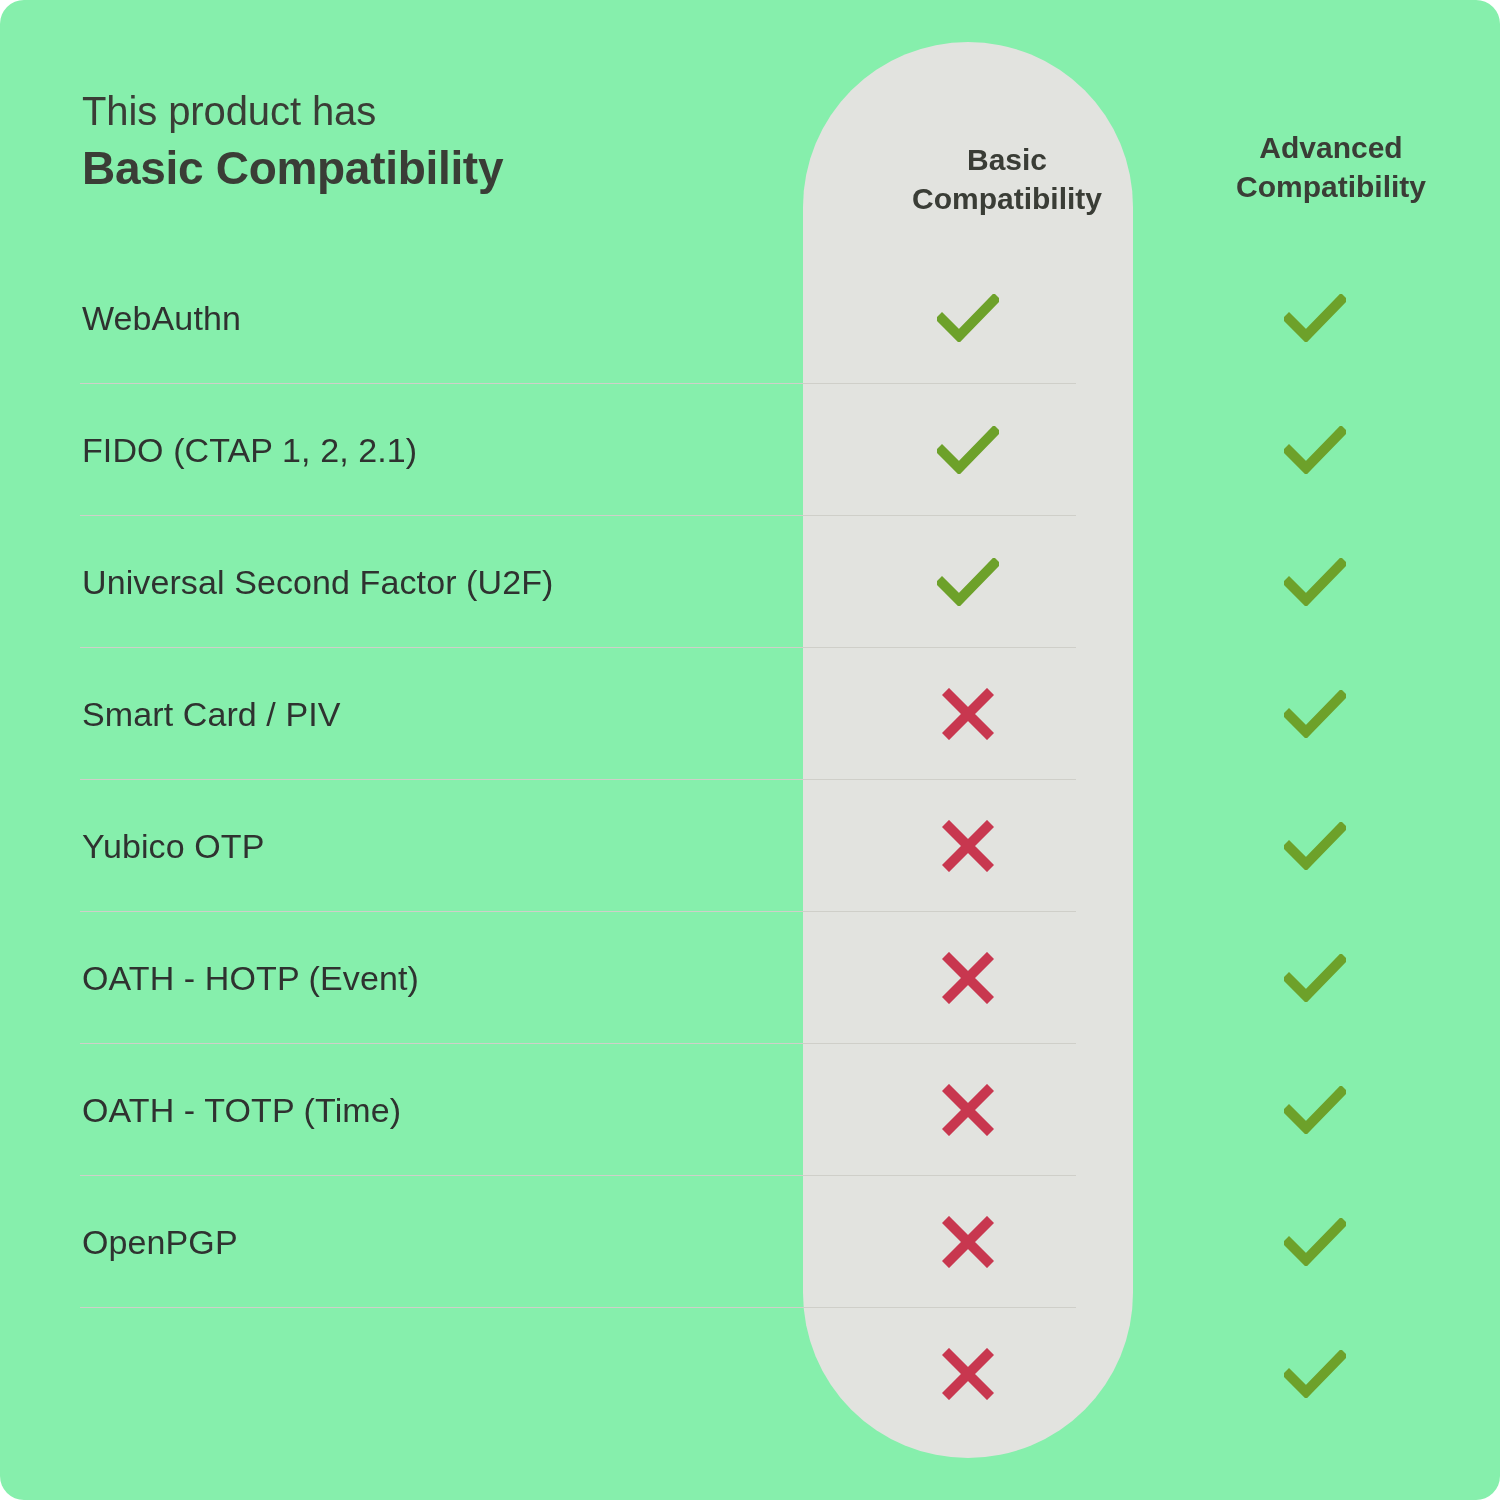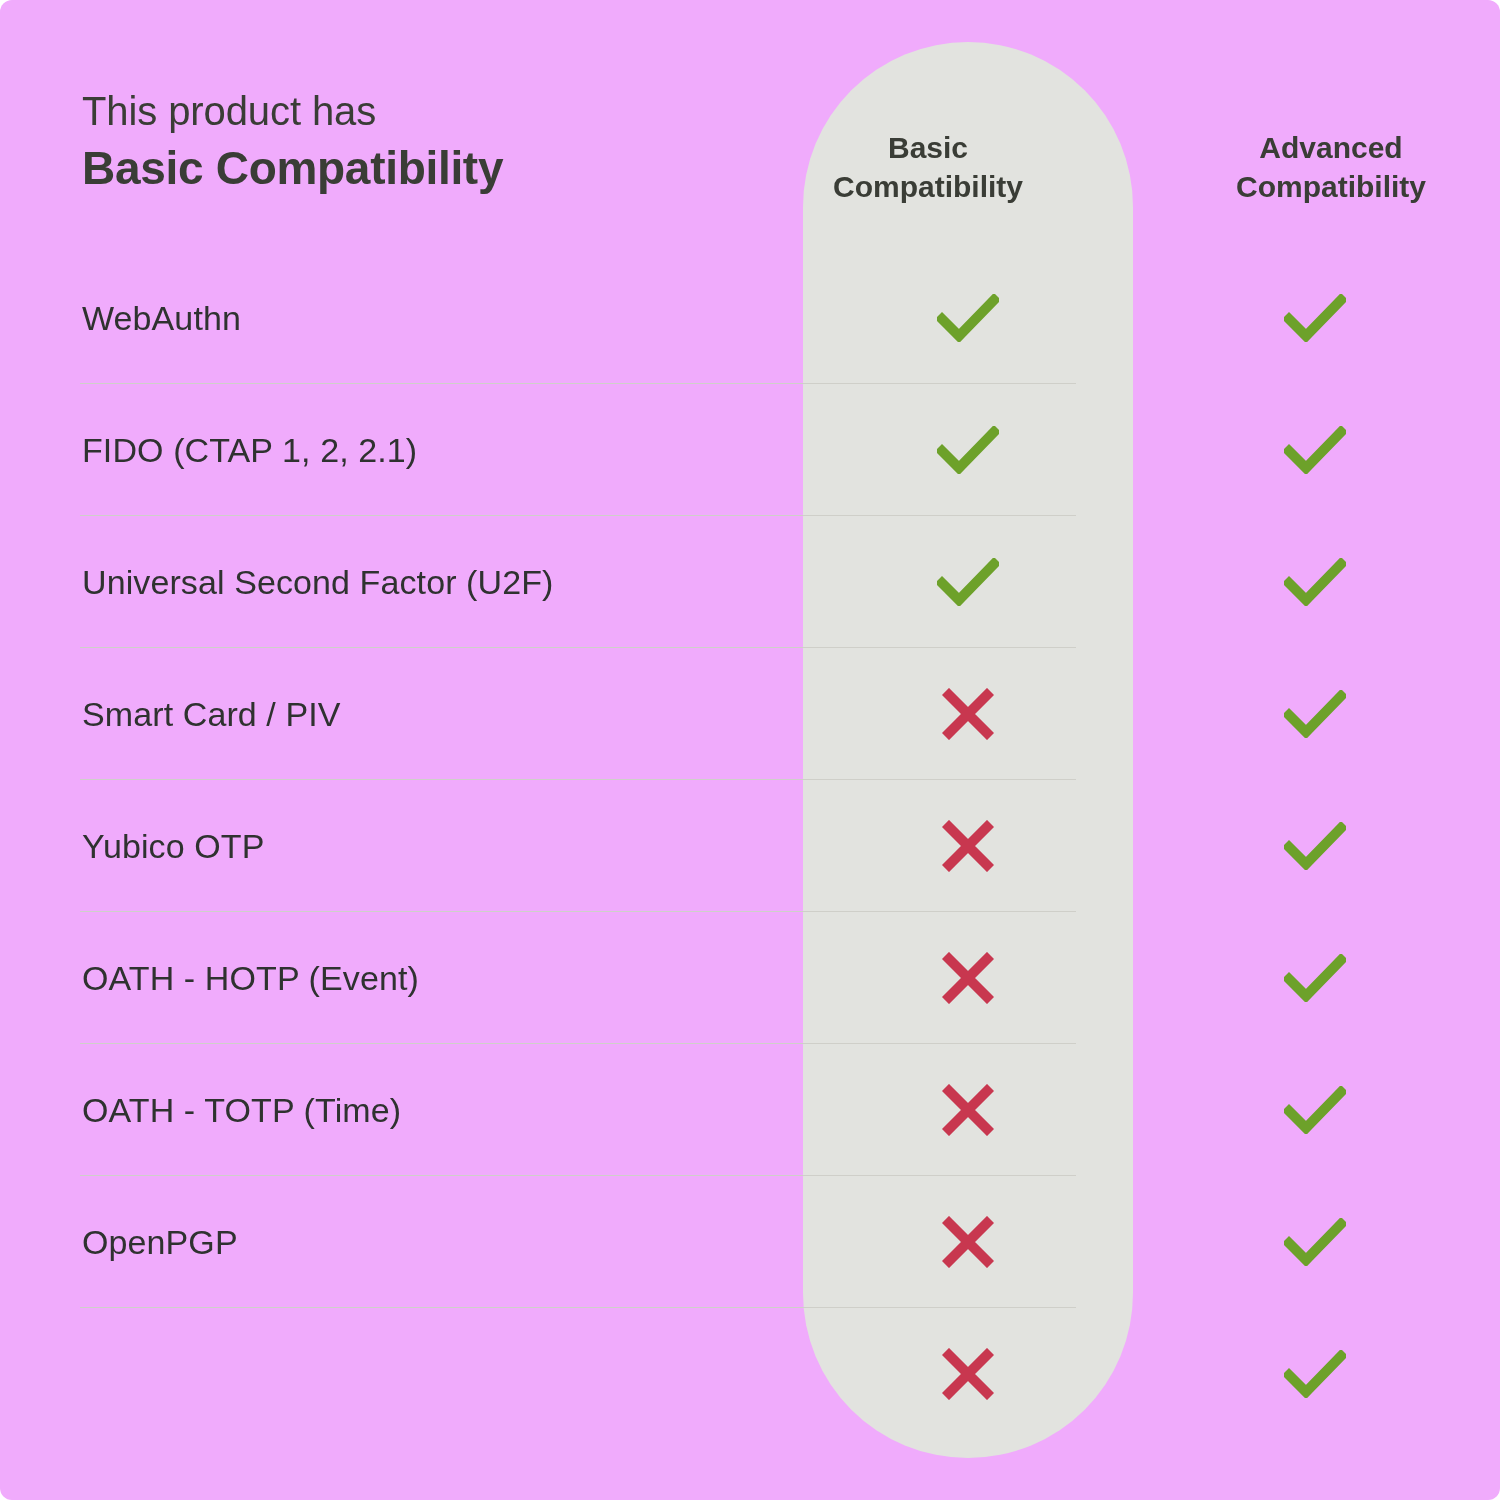--- a/index.html
+++ b/index.html
@@ -14,22 +14,22 @@
     font-family: "Liberation Sans", "DejaVu Sans", sans-serif;
     -webkit-font-smoothing: antialiased;
   }
 
   
   .card {
     position: absolute;
     left: 0; top: 0;
     width: 1500px;
     height: 1500px;
-    background: #f0abfc;
-    border-radius: 12px;
+    background: #86efac;
+    border-radius: 24px;
     overflow: hidden;
   }
 
   
   .highlight-pill {
     position: absolute;
     left: 803px;
     top: 42px;
     width: 330px;
     height: 1416px;
@@ -71,23 +71,24 @@
   .col-head {
     position: absolute;
     top: 128px;
     font-size: 30px;
     line-height: 1.3;
     text-align: center;
     color: #3a3d36;
     white-space: pre-line;
   }
   .col-head.basic {
-    left: 763px;
+    left: 842px;
     width: 330px;
     font-weight: 700;
+    margin-top: 12px;
   }
   .col-head.advanced {
     left: 1166px;
     width: 330px;
     font-weight: 700;
   }
 
   
   .rows {
     position: absolute;

